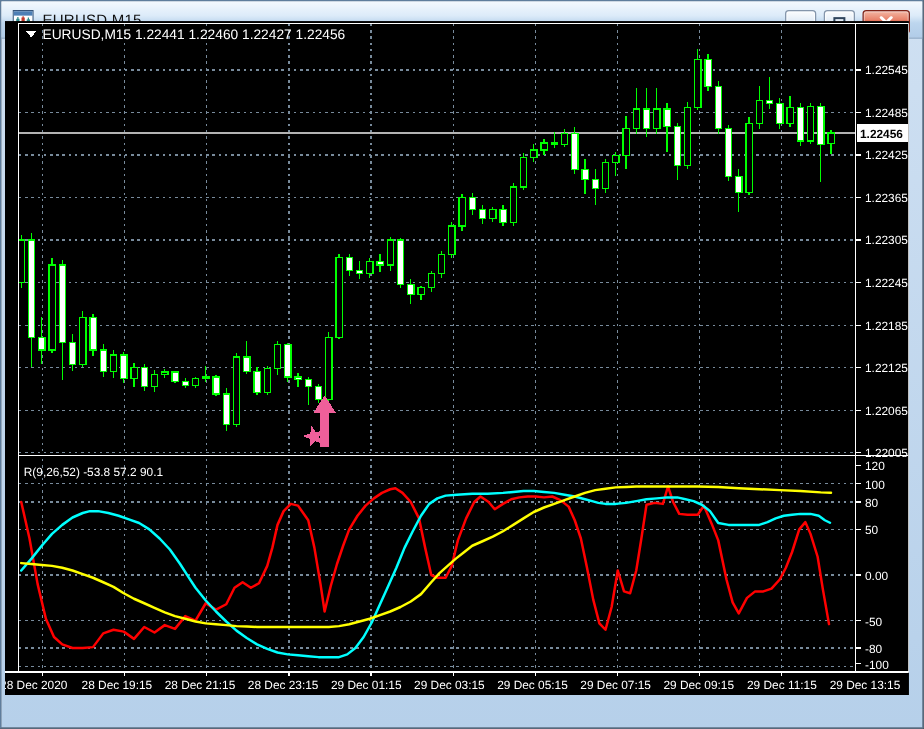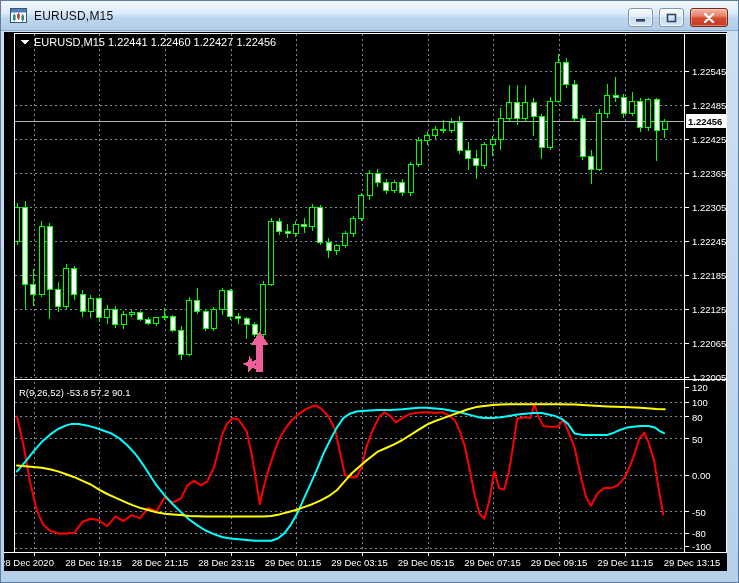--- a/index.html
+++ b/index.html
@@ -25,21 +25,21 @@
     background:linear-gradient(#fcfdfe,#e3edf7 45%,#cadcee 50%,#d7e6f4);
     box-shadow:inset 0 0 0 1px rgba(255,255,255,.7);
     display:flex;align-items:center;justify-content:center;cursor:default;
   }
   .wbtn.min,.wbtn.max{width:25px;}
   .wbtn.close{
     width:38px;border-color:#7e2318;
     background:linear-gradient(#f3b7a4,#e8826a 40%,#d4492e 55%,#c23b21);
     box-shadow:inset 0 0 0 1px rgba(255,255,255,.35);
   }
-  .client{position:absolute;left:3px;top:31px;width:723px;height:539px;background:#000;}
+  .client{position:absolute;left:3px;top:16px;width:723px;height:539px;background:#000;}
   svg text{font-family:"Liberation Sans", sans-serif;}
 </style>
 </head>
 <body>
 
 <div class="window">
   <div class="titlebar">
     <span class="app-icon">
       <svg width="17" height="15" viewBox="0 0 17 15">
         <rect x="0.5" y="0.5" width="16" height="14" fill="#ffffff" stroke="#35547a"></rect>

